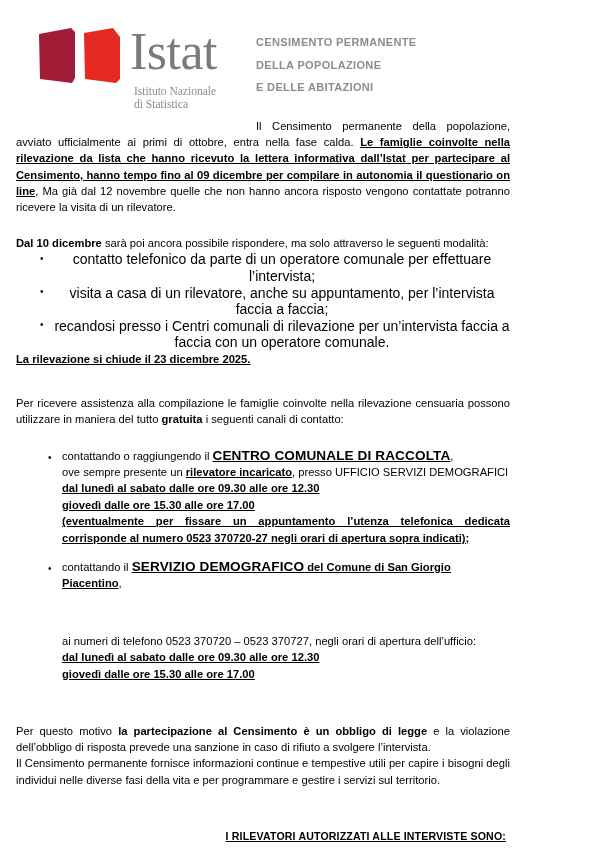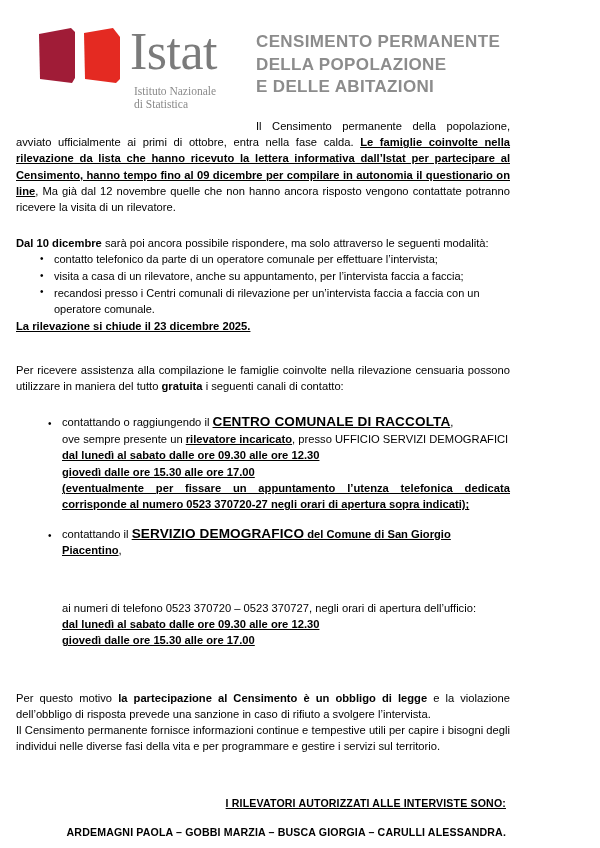--- a/index.html
+++ b/index.html
@@ -66,21 +66,21 @@
     line-height: 13px;
     color: #8a8a8a;
     margin-left: 96px;
     margin-top: 1px;
   }
   .header-title {
     margin-left: 6px;
     margin-top: 5px;
     font-family: "Liberation Sans", sans-serif;
     font-weight: bold;
-    font-size: 17px;
+    font-size: 11px;
     line-height: 22.5px;
     letter-spacing: 0.35px;
     color: #8c8c8c;
   }
 
   
   .body-wrap {
     padding: 0 4px 0 2px;
     margin-top: 7px;
   }
@@ -98,23 +98,23 @@
   u { text-decoration: underline; }
   .bu { font-weight: bold; text-decoration: underline; }
 
   ul.bullets {
     margin: 0;
     padding-left: 38px;
     list-style: none;
   }
   ul.bullets li {
     position: relative;
-    font-size: 11px;
+    font-size: 14px;
     line-height: 16.6px;
-    text-align: left;
+    text-align: center;
   }
   ul.bullets li::before {
     content: "\2022";
     position: absolute;
     left: -14px;
     top: -0.5px;
     font-size: 10px;
   }
   .gap-m { height: 13px; }
   .gap-l { height: 20px; }

